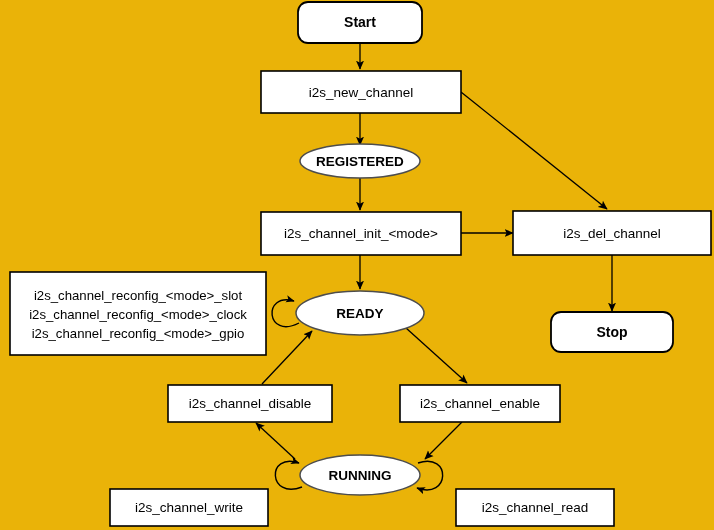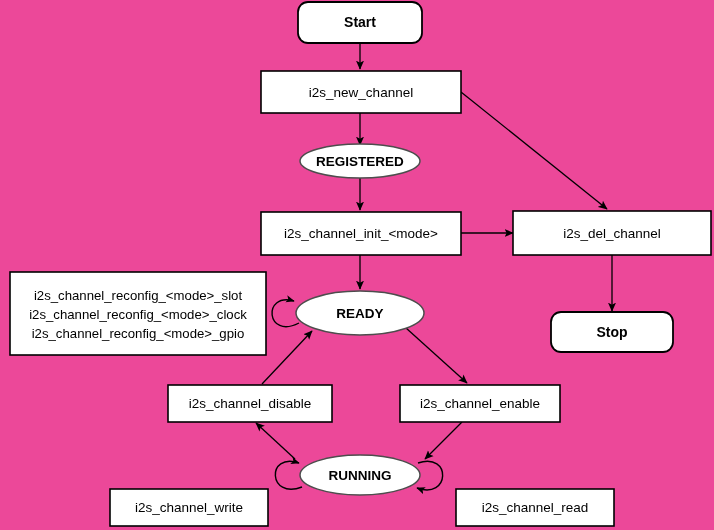--- a/index.html
+++ b/index.html
@@ -10,21 +10,21 @@
   body {
     width: 714px;
     height: 530px;
     overflow: hidden;
     font-family: "Liberation Sans", sans-serif;
   }
   #diagram-root {
     position: relative;
     width: 714px;
     height: 530px;
-    background: #ec4899;
+    background: #eab308;
     text-align: right;
   }
   svg#flow {
     display: block;
     width: 714px;
     height: 530px;
   }
   .node-box {
     fill: #ffffff;
     stroke: #000000;

